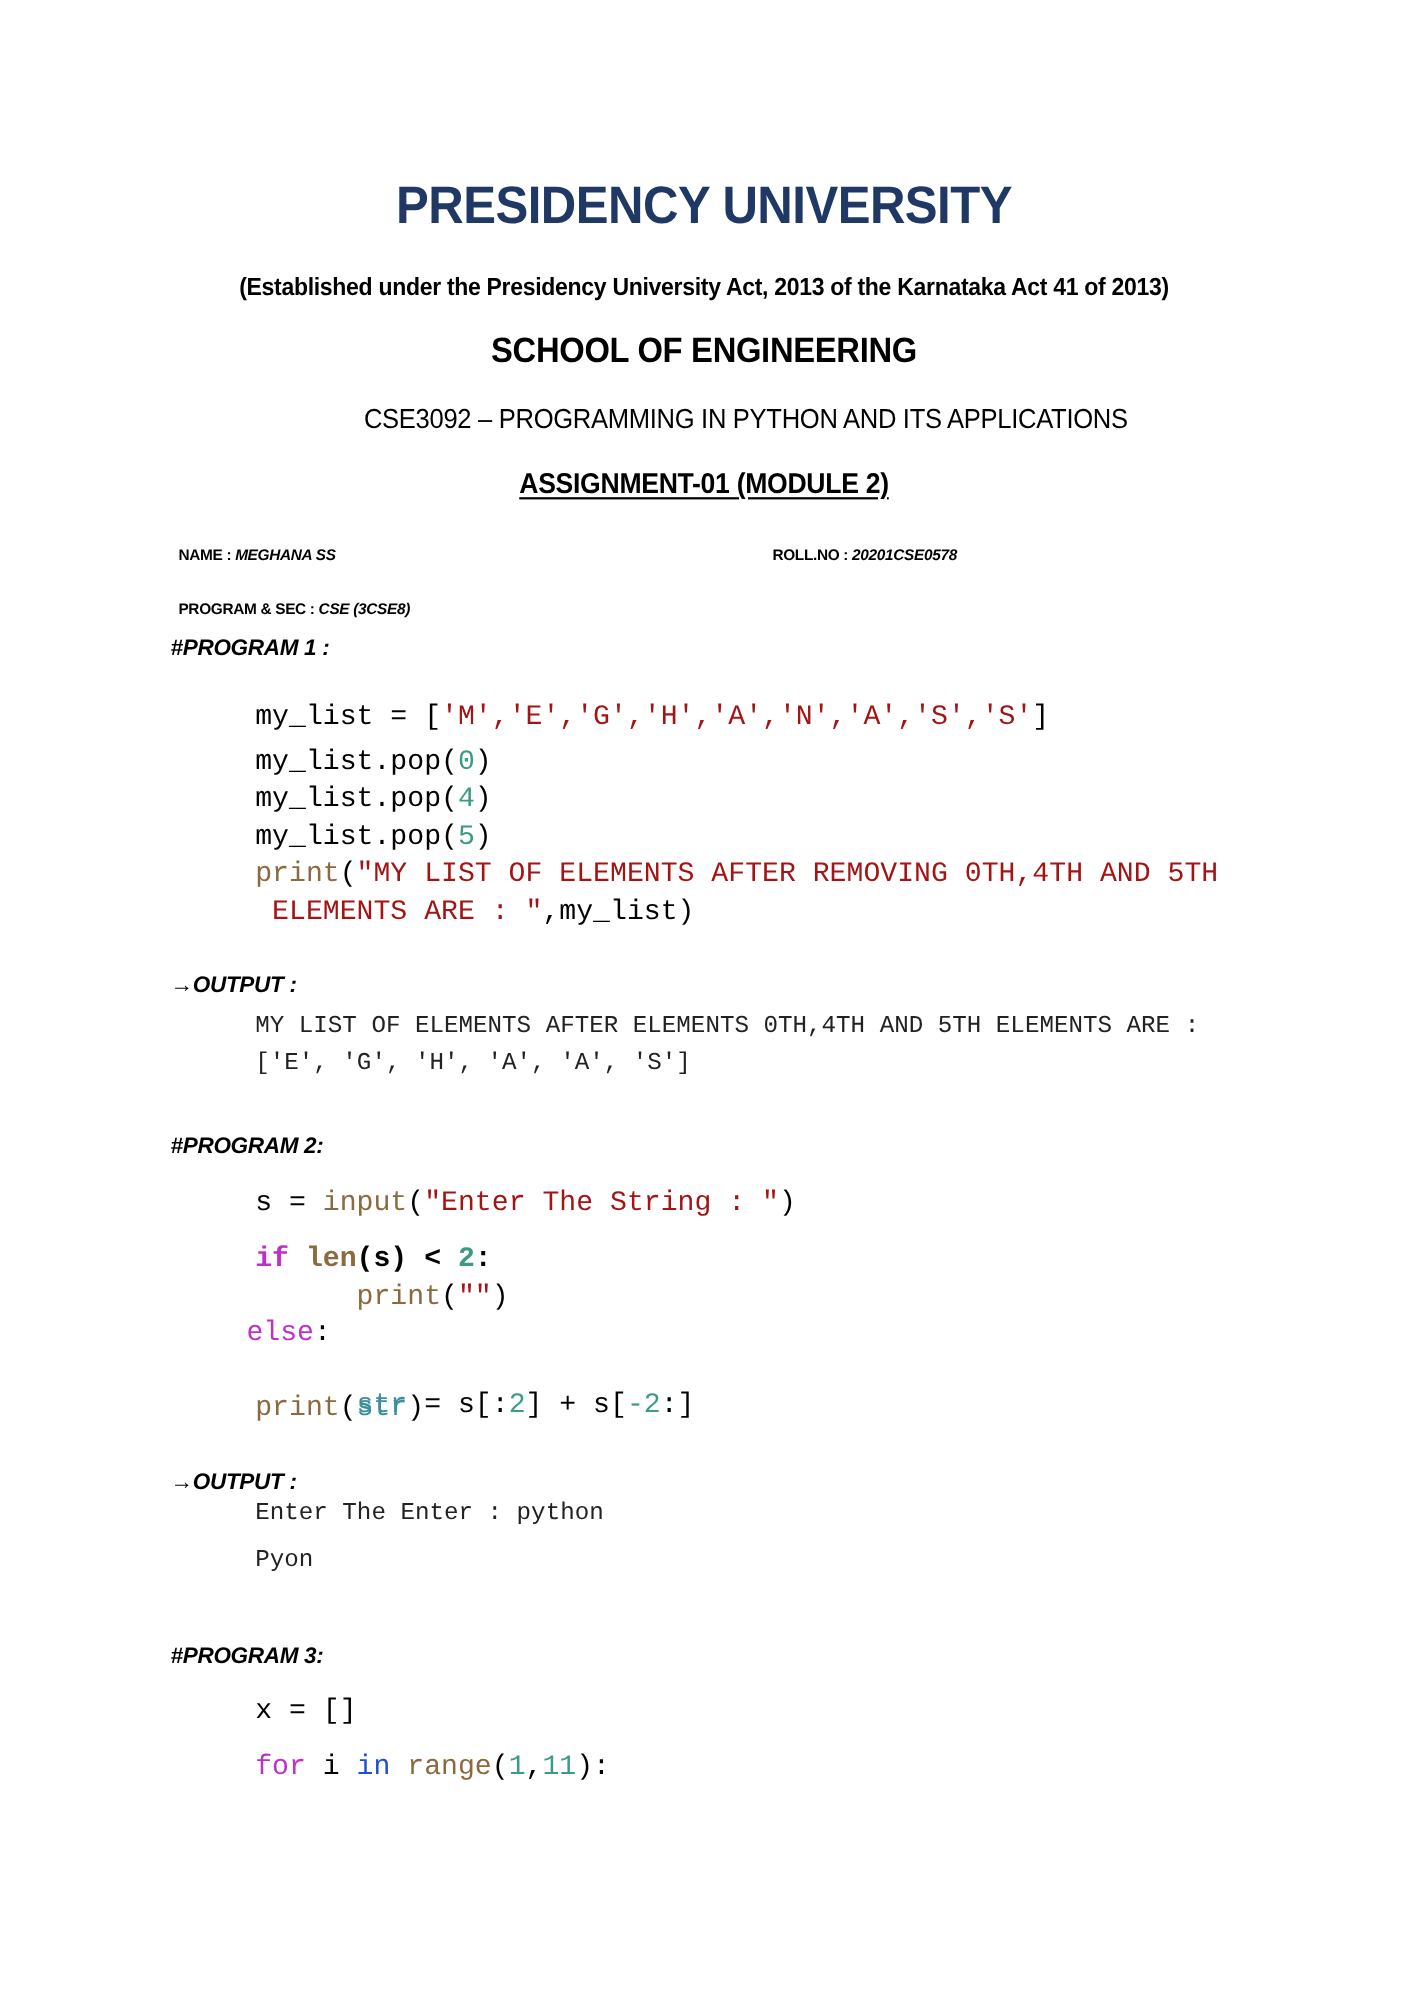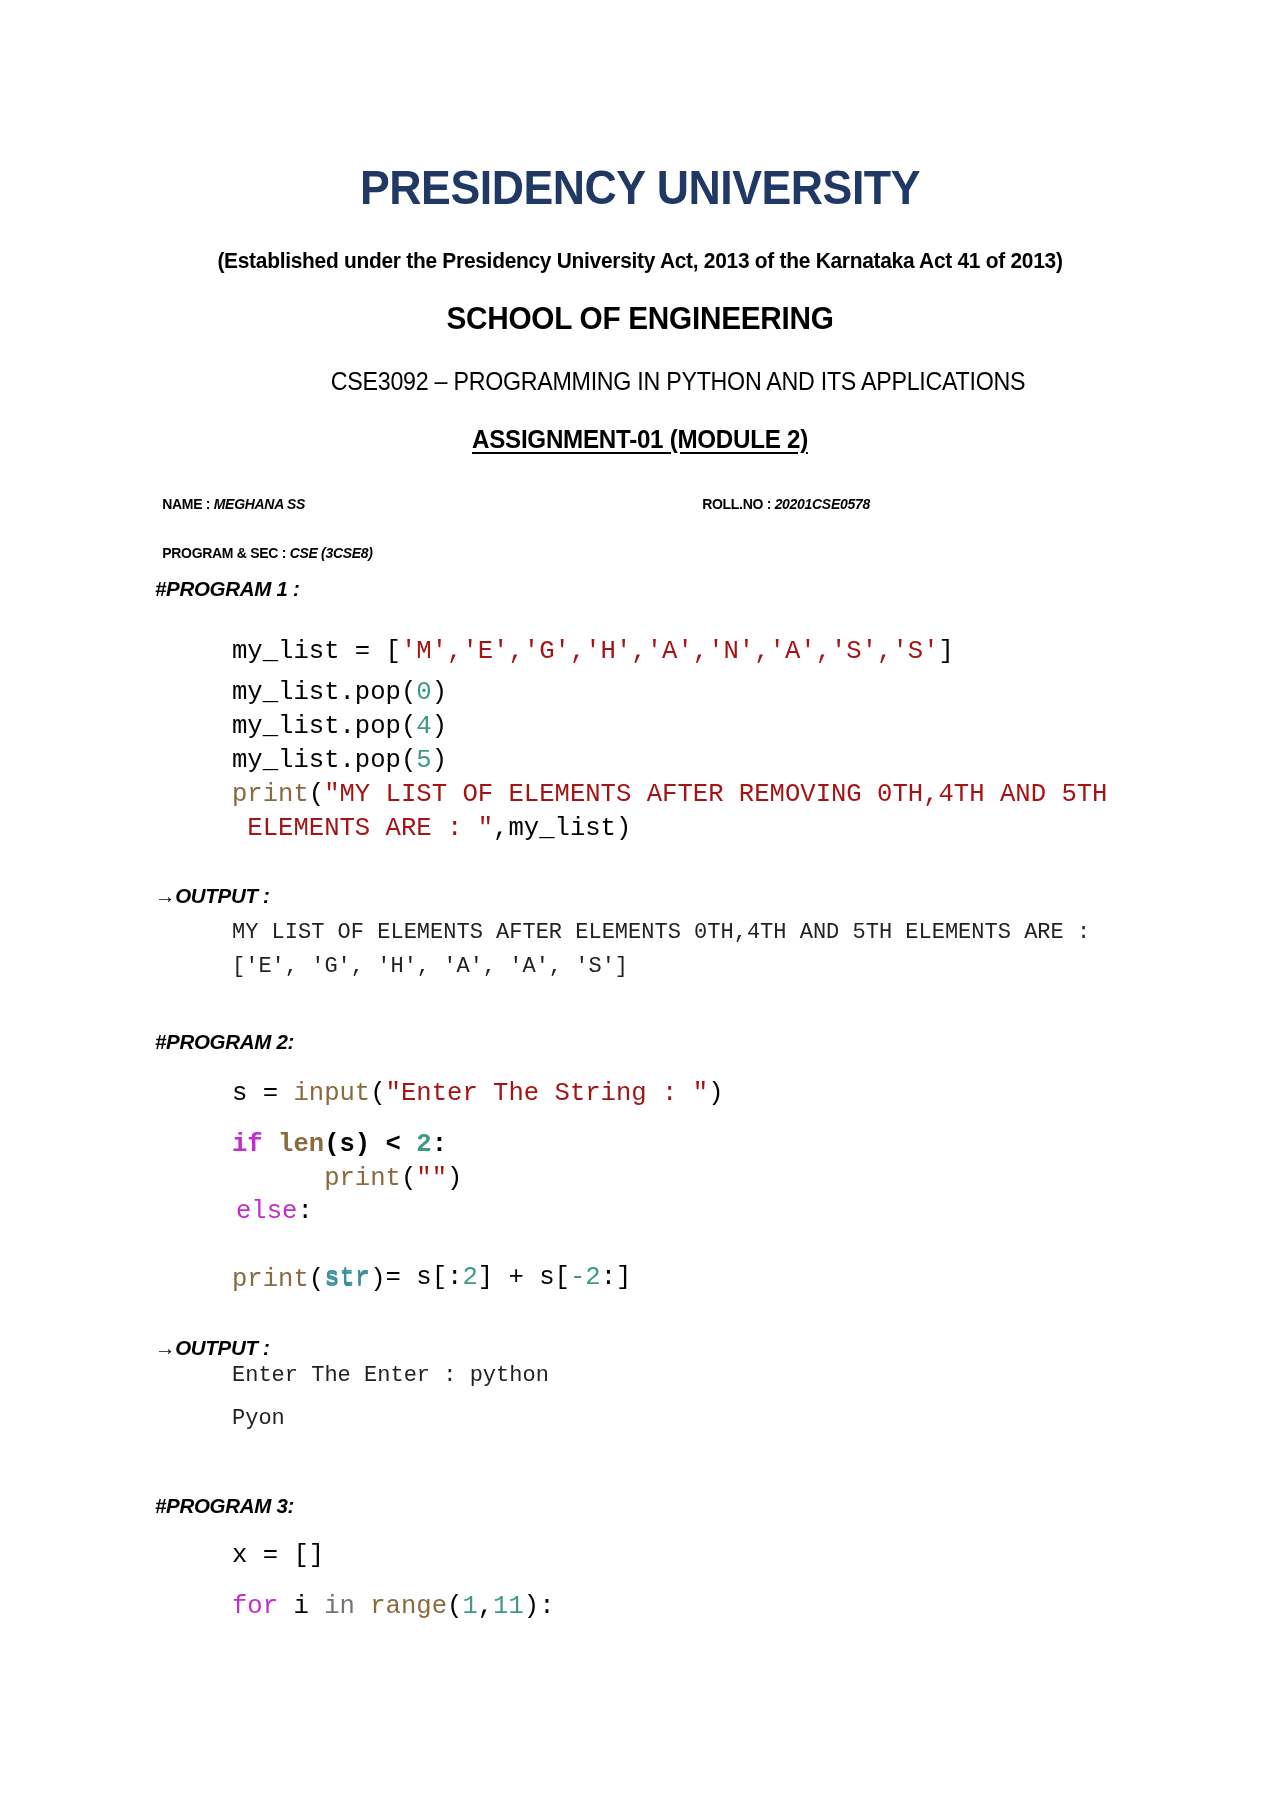--- a/index.html
+++ b/index.html
@@ -13,21 +13,21 @@
   .assign { font-weight:bold; font-size:26px; text-decoration:underline; text-underline-offset:4px; letter-spacing:-0.3px; transform:scaleX(0.93); }
   .meta { font-weight:bold; font-size:14px; letter-spacing:-0.3px; }
   .meta i { font-weight:bold; font-style:italic; }
   .heading { font-weight:bold; font-style:italic; font-size:20.5px; letter-spacing:-0.3px; }
   .code { font-family:"Liberation Mono", monospace; font-size:25.6px; color:#000; line-height:34px; }
   .out { font-family:"Liberation Mono", monospace; font-size:22px; color:#222; }
   .str { color:#a31515; }
   .num { color:#3c9a86; }
   .fn  { color:#8a6a3f; }
   .kw  { color:#c030c8; }
-  .kw2 { color:#737373; }
+  .kw2 { color:#1d4ed8; }
   .var { color:#3a8f9a; }
   .arrow { font-style:normal; font-weight:bold; }
 </style>
 </head>
 <body>
 
 <div class="abs center title" style="top:160px;">PRESIDENCY UNIVERSITY</div>
 <div class="abs center est" style="top:248px;">(Established under the Presidency University Act, 2013 of the Karnataka Act 41 of 2013)</div>
 <div class="abs center school" style="top:300px;">SCHOOL OF ENGINEERING</div>
 <div class="abs course" style="top:367px; left:0; width:1356px; text-align:center;">CSE3092 – PROGRAMMING IN PYTHON AND ITS APPLICATIONS</div>
@@ -54,21 +54,21 @@
 
 <div class="abs heading" style="top:884px; left:155px;"><span class="arrow">→</span><span>OUTPUT :</span></div>
 <div class="abs out" style="top:920px; left:232px;">MY LIST OF ELEMENTS AFTER ELEMENTS 0TH,4TH AND 5TH ELEMENTS ARE :</div>
 <div class="abs out" style="top:954px; left:232px;">['E', 'G', 'H', 'A', 'A', 'S']</div>
 
 <div class="abs heading" style="top:1030px; left:155px;">#PROGRAM 2:</div>
 
 <div class="abs code" style="top:1077px; left:232px;"><span>s = </span><span class="fn">input</span><span>(</span><span class="str">"Enter The String : "</span><span>)</span></div>
 <div class="abs code" style="top:1128px; left:232px;font-weight:bold;"><span class="kw">if</span><span> </span><span class="fn">len</span><span>(s) &lt; </span><span class="num">2</span><span>:</span></div>
 <div class="abs code" style="top:1162px; left:232px;"><span>      </span><span class="fn">print</span><span>(</span><span class="str">""</span><span>)</span></div>
-<div class="abs code" style="top:1195px; left:236px;"><span class="kw">else</span><span>:</span></div>
+<div class="abs code" style="top:1195px; left:224px;"><span class="kw">else</span><span>:</span></div>
 <div class="abs code" style="top:1229px; left:232px;margin-top:32px;"><span>      </span><span class="var">str</span><span> = s[:</span><span class="num">2</span><span>] + s[</span><span class="num">-2</span><span>:]</span></div>
 <div class="abs code" style="top:1263px; left:232px;"><span class="fn">print</span><span>(</span><span class="var">str</span><span>)</span></div>
 
 <div class="abs heading" style="top:1336px; left:155px;"><span class="arrow">→</span><span>OUTPUT :</span></div>
 <div class="abs out" style="top:1363px; left:232px;">Enter The Enter : python</div>
 <div class="abs out" style="top:1406px; left:232px;">Pyon</div>
 
 <div class="abs heading" style="top:1494px; left:155px;">#PROGRAM 3:</div>
 <div class="abs code" style="top:1539px; left:232px;">x = []</div>
 <div class="abs code" style="top:1590px; left:232px;"><span class="kw">for</span><span> i </span><span class="kw2">in</span><span> </span><span class="fn">range</span><span>(</span><span class="num">1</span><span>,</span><span class="num">11</span><span>):</span></div>

